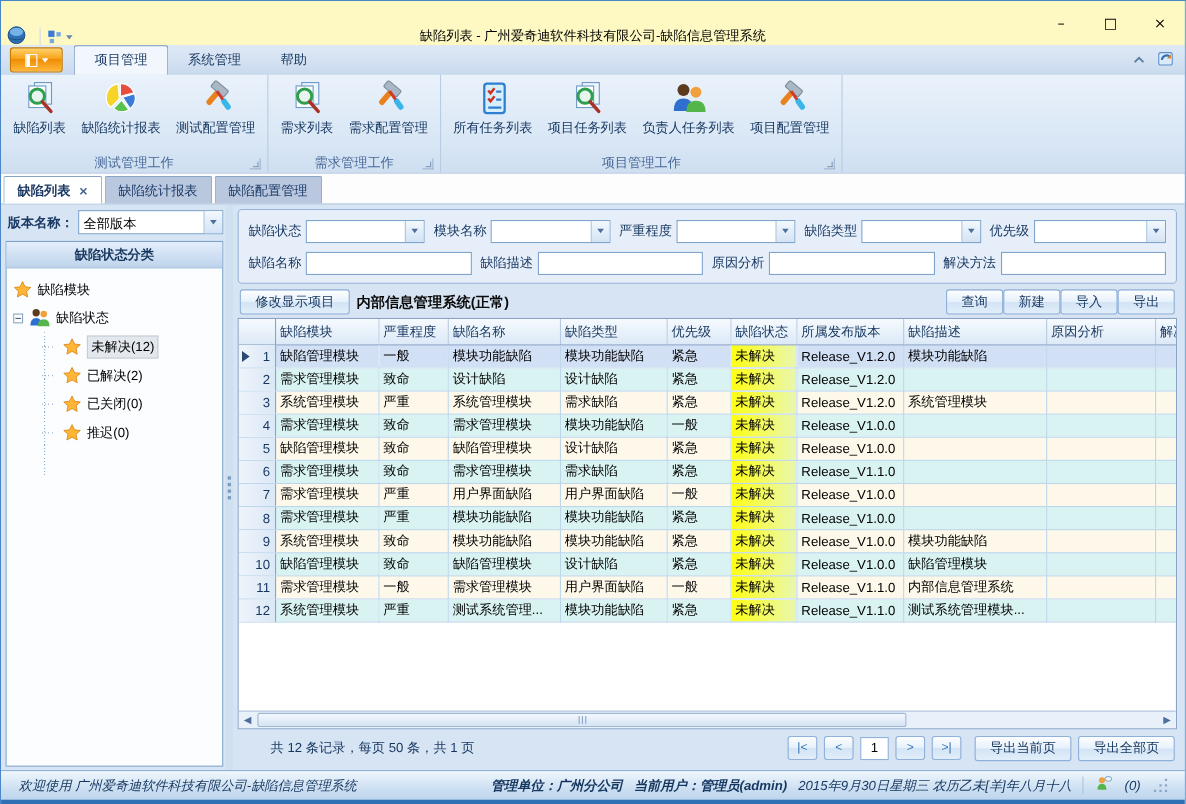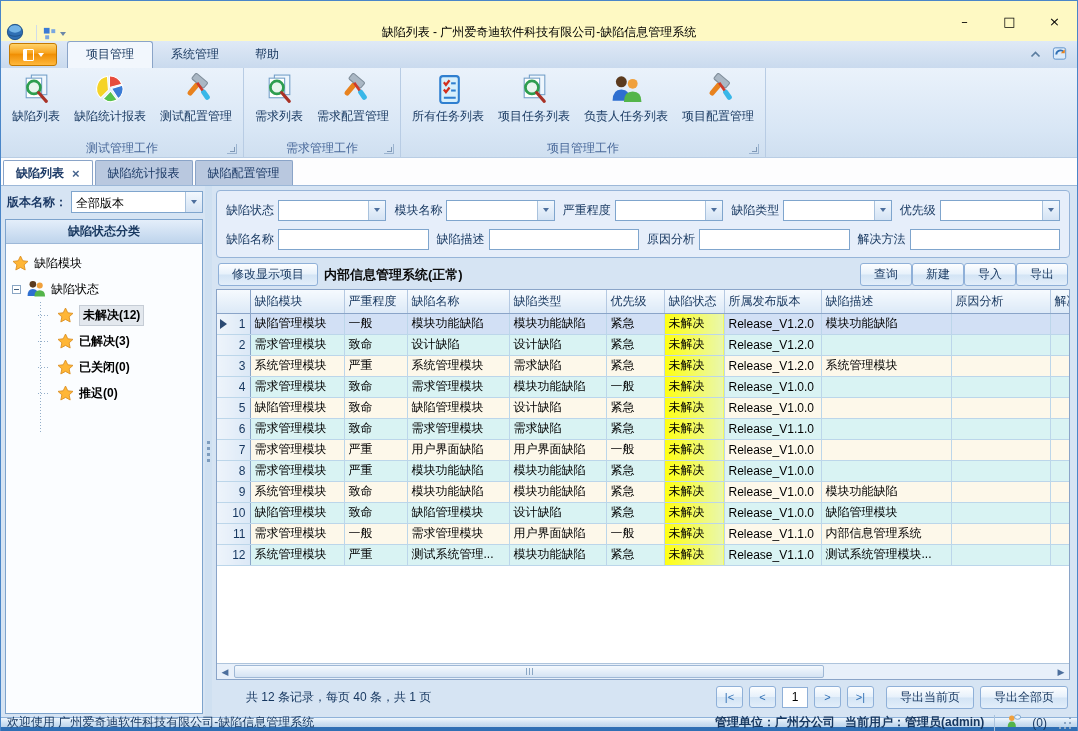--- a/index.html
+++ b/index.html
@@ -60,21 +60,21 @@
   .combo .cval { flex:1; padding:3px 4px; white-space:nowrap; overflow:hidden; color:#000; }
   .combo .cbtn { width:17px; background:linear-gradient(#f2f8fe,#d4e3f4); border-left:1px solid #a9c2dd; display:flex; align-items:center; justify-content:center; }
   .combo .cbtn i { width:0; height:0; border-left:3.5px solid transparent; border-right:3.5px solid transparent; border-top:4px solid #4d6f9d; }
   .panel-box { flex:1; border:1px solid #7da3cc; display:flex; flex-direction:column; background:#fbfdff; margin-right:2px; }
   .panel-title { height:24px; background:linear-gradient(#e4eefa,#bed4ec); border-bottom:1px solid #9db8d8;
                  display:flex; align-items:center; justify-content:center; font-weight:bold; color:#16365e; }
   .tree { flex:1; padding:6px 2px 2px 6px; overflow:hidden; position:relative; }
   .tree-item { height:26px; display:flex; align-items:center; gap:5px; cursor:default; color:#000; }
   .tree-item .expander { width:9px; height:9px; border:1px solid #8aa6c4; background:#fff; position:relative; flex:0 0 auto; }
   .tree-item .expander::after { content:''; position:absolute; left:1px; right:1px; top:3px; height:1px; background:#44617e; }
-  .tree-item.child { padding-left:26px; position:relative;font-weight:bold; }
+  .tree-item.child { padding-left:26px; position:relative; }
   .tree-item.child::before { content:''; width:12px; height:1px; margin-right:2px;
        background:repeating-linear-gradient(90deg,#93aec9 0 1px,transparent 1px 3px); }
   .tree-item .tlabel.selected { background:#e3e8ee; border:1px solid #c6cdd6; padding:1px 3px; }
   .tree-guide { position:absolute; width:1px; background:repeating-linear-gradient(180deg,#93aec9 0 1px,transparent 1px 3px); }
 
   .splitter { width:7px; background:#cfe0f1; display:flex; flex-direction:column; align-items:center; justify-content:center; gap:3px; cursor:col-resize; }
   .splitter i { width:3px; height:3px; background:#7d9cbd; }
 
   .content { flex:1; display:flex; flex-direction:column; padding:4px 7px 3px 4px; overflow:hidden; }
 
@@ -125,22 +125,22 @@
 
   
   .footer-row { height:34px; display:flex; align-items:center; padding:0 2px 0 30px; gap:6px; flex:0 0 auto; }
   .footer-spacer { flex:1; }
   .pg-btn { width:27px; height:22px; border:1px solid #8fb0d8; border-radius:3px; color:#2f6fb4;
             background:linear-gradient(#fdfeff,#e7f1fb 48%,#d3e4f5 52%,#e2eefa); display:flex; align-items:center; justify-content:center; font-size:11px; }
   .pg-input { width:26px; height:21px; border:1px solid #8fb0d8; text-align:center; font:inherit; color:#000; background:#fff; }
   .export-btn { margin-left:6px; }
 
   
-  .statusbar { height:14px; flex:0 0 auto; background:linear-gradient(#f0f7fd,#cde0f2 60%,#bdd5ec);
-               border-top:1px solid #8fb2d9; border-bottom:4px solid #2f6fb4; display:flex; align-items:center; padding:0 6px; gap:10px; }
+  .statusbar { height:31px; flex:0 0 auto; background:linear-gradient(#f0f7fd,#cde0f2 60%,#bdd5ec);
+               border-top:1px solid #8fb2d9; border-bottom:4px solid #2f6fb4; display:flex; align-items:center; padding:0 16px; gap:10px;font-style:italic; }
   .sb-sep { width:1px; height:16px; background:#a9c3de; }
   .sb-text { color:#15365f; white-space:nowrap; }
   .sb-spacer { flex:1; }
   .grip { width:12px; height:12px; position:relative; margin-left:2px; }
   .grip i { position:absolute; width:2px; height:2px; background:#8aa6c4; }
 </style>
 </head>
 <body>
 
 <div class="window">
@@ -383,21 +383,21 @@
                 </svg>
               </span>
               <span class="tlabel selected">未解决(12)</span>
             </div>
             <div class="tree-item child">
               <span>
                 <svg viewBox="0 0 20 20" width="17" height="17" style="display: block;">
                   <path d="M10 1.2l2.7 5.6 6.1.7-4.5 4.1 1.2 6-5.5-3-5.5 3 1.2-6L1.2 7.5l6.1-.7z" fill="#ffb636" stroke="#d98c1f"></path>
                 </svg>
               </span>
-              <span class="tlabel">已解决(3)</span>
+              <span class="tlabel">已解决(2)</span>
             </div>
             <div class="tree-item child">
               <span>
                 <svg viewBox="0 0 20 20" width="17" height="17" style="display: block;">
                   <path d="M10 1.2l2.7 5.6 6.1.7-4.5 4.1 1.2 6-5.5-3-5.5 3 1.2-6L1.2 7.5l6.1-.7z" fill="#ffb636" stroke="#d98c1f"></path>
                 </svg>
               </span>
               <span class="tlabel">已关闭(0)</span>
             </div>
             <div class="tree-item child">
@@ -708,38 +708,39 @@
                 <i></i>
                 <i></i>
                 <i></i>
               </span>
           </span>
           <span class="hs-arrow">▶</span>
         </div>
       </div>
 
       <div class="footer-row">
-        <span class="sb-text">共 12 条记录，每页 40 条，共 1 页</span>
+        <span class="sb-text">共 12 条记录，每页 50 条，共 1 页</span>
         <span class="footer-spacer"></span>
         <div class="pg-btn">|&lt;</div>
         <div class="pg-btn">&lt;</div>
         <input class="pg-input" value="1" style="">
         <div class="pg-btn">&gt;</div>
         <div class="pg-btn">&gt;|</div>
         <div class="btn export-btn">导出当前页</div>
         <div class="btn">导出全部页</div>
       </div>
     </div>
   </div>
 
   <div class="statusbar">
     <span class="sb-text">欢迎使用 广州爱奇迪软件科技有限公司-缺陷信息管理系统</span>
     <span class="sb-spacer"></span>
     <span class="sb-text" style="font-weight:bold">管理单位：广州分公司</span>
     <span class="sb-text" style="font-weight:bold">当前用户：管理员(admin)</span>
+    <span class="sb-text">2015年9月30日星期三 农历乙未[羊]年八月十八</span>
     <span class="sb-sep"></span>
     <span>
       <svg width="17" height="17" viewBox="0 0 20 20">
           <circle cx="8" cy="6.2" r="3.2" fill="#f0a03c"></circle>
           <path d="M3.2 16.5q0-6.5 4.8-6.5t4.8 6.5z" fill="#54b54a"></path>
           <ellipse cx="14.8" cy="4.8" rx="3.6" ry="2.6" fill="#eaf4fd" stroke="#6f9cc6"></ellipse>
         </svg>
     </span>
     <span class="sb-text">(0)</span>
     <span class="grip">

